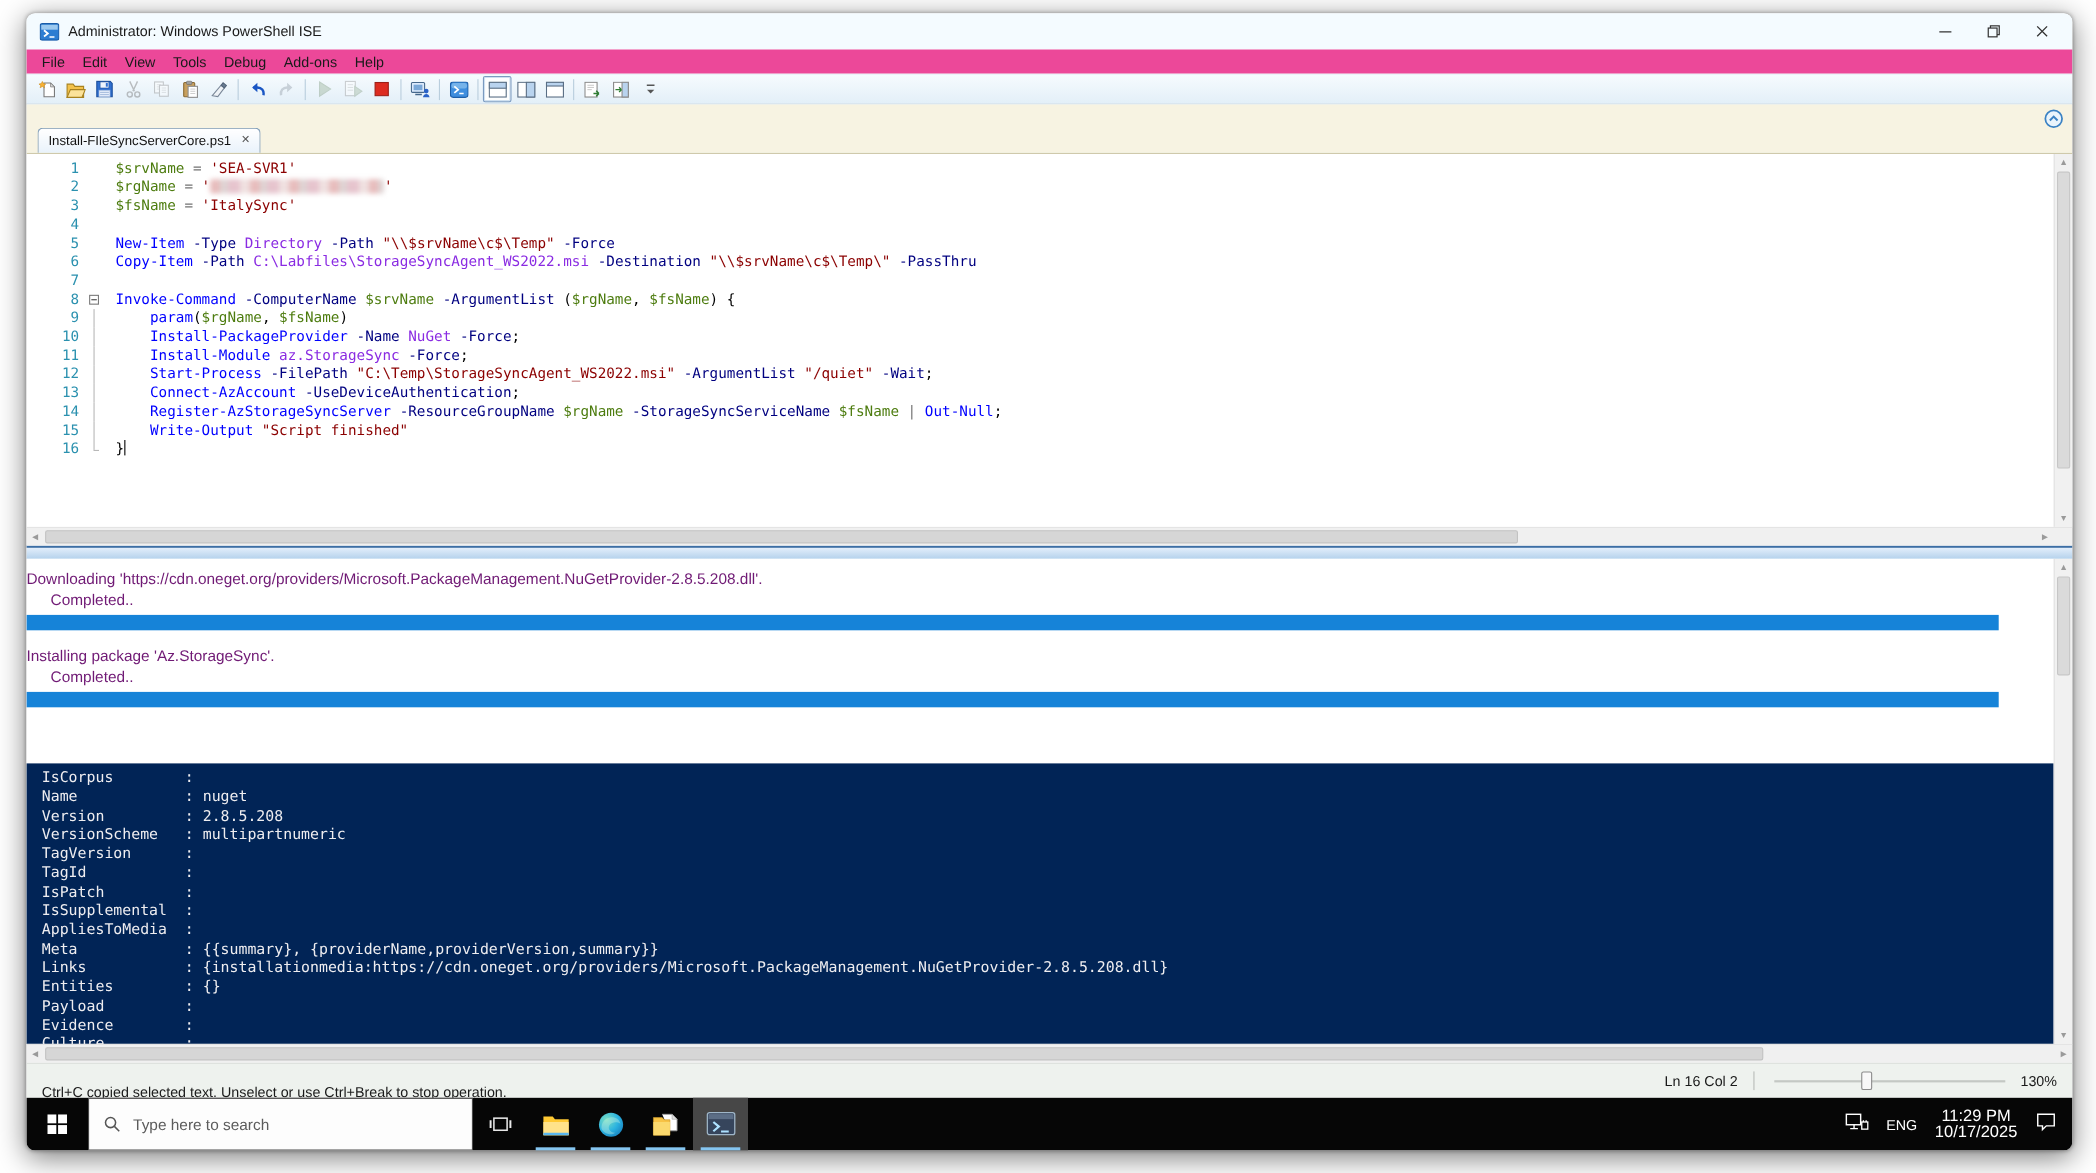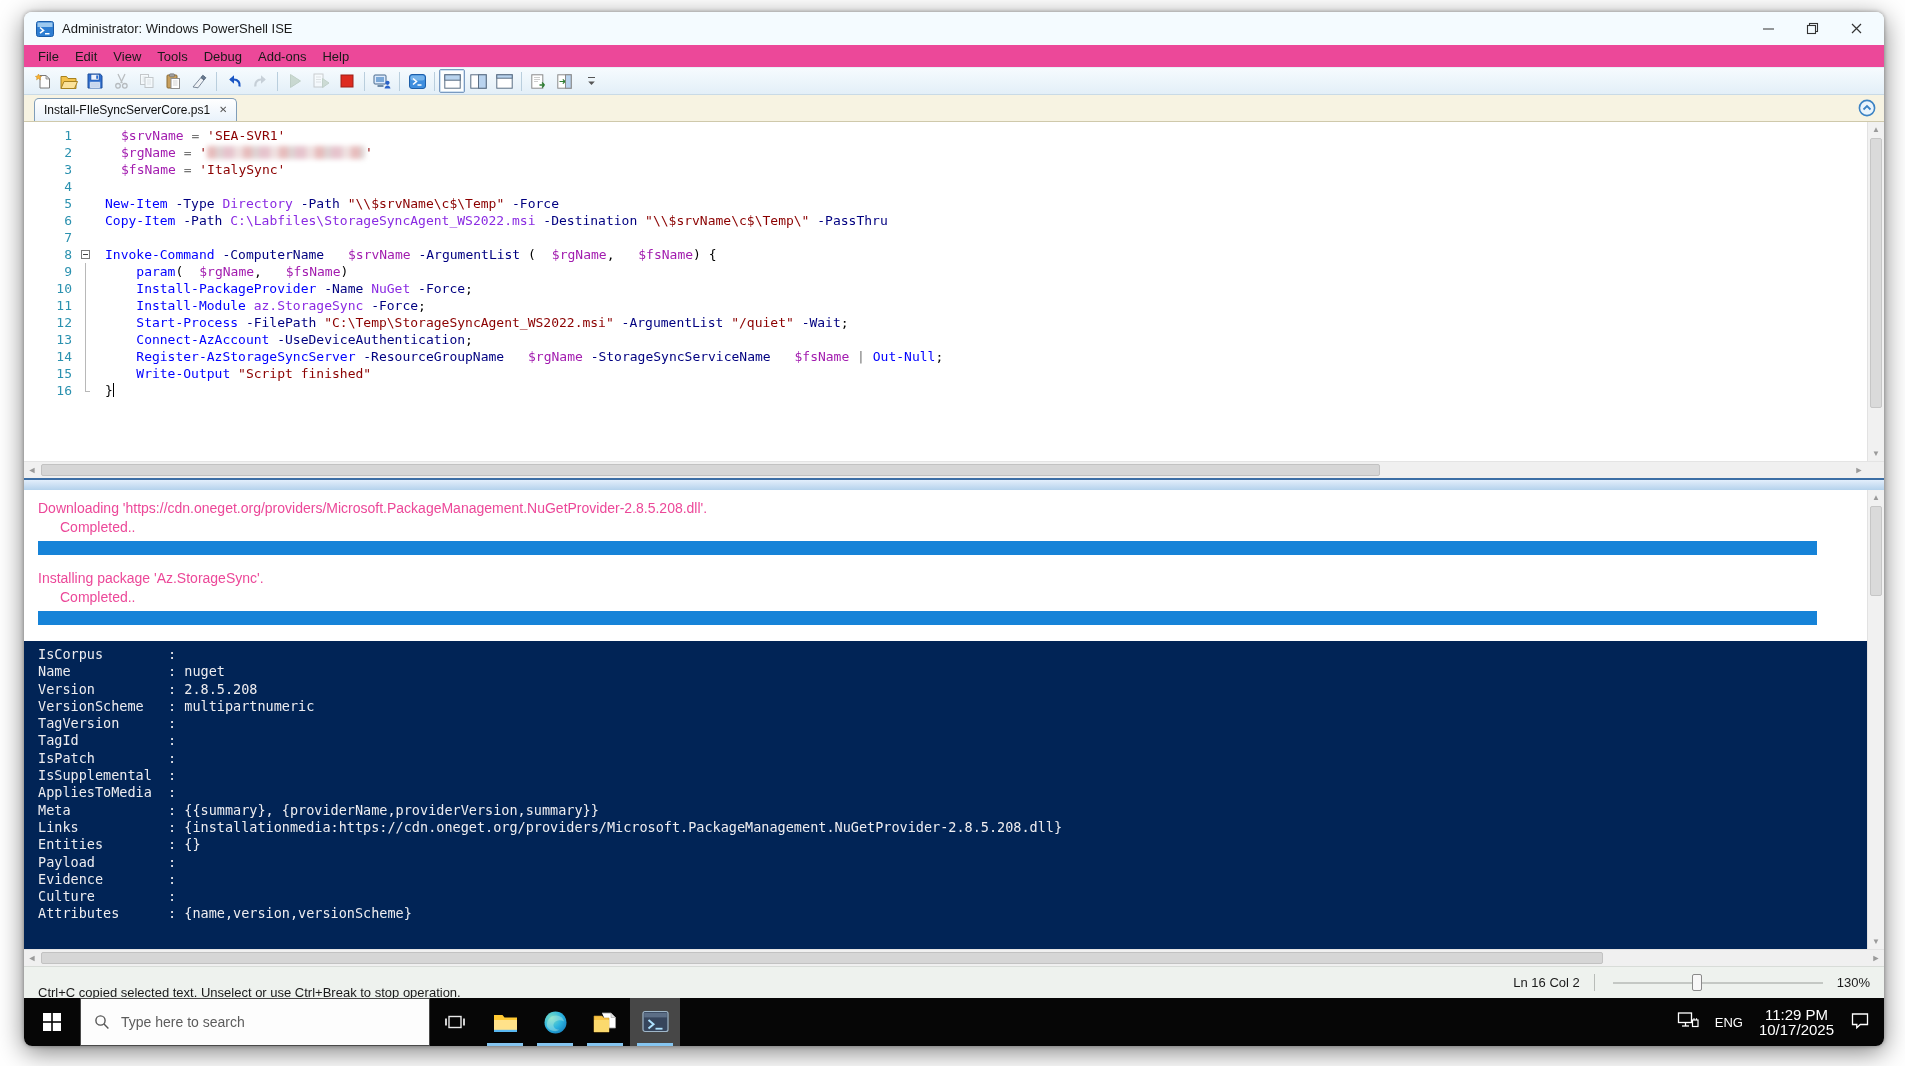--- a/index.html
+++ b/index.html
@@ -26,21 +26,21 @@
   .toolbar { height:28px; background:linear-gradient(#f6fbfe,#e3eff8);
     border-top:1px solid #e6f1f8; border-bottom:1px solid #c9dae6;
     display:flex; align-items:center; padding:0 6px; flex:none; }
   .tb-btn { width:26px; height:24px; display:flex; align-items:center; justify-content:center;
     border-radius:2px; }
   .tb-btn.disabled { opacity:.45; }
   .tb-btn.selected { border:1px solid #7a9ac0; background:#fdfefe; box-shadow:inset 0 0 0 1px #cfe0f0; }
   .tb-sep { width:1px; height:19px; background:#b9cedd; margin:0 4px; }
 
   
-  .tabstrip { height:26px; background:#f7f3e2; flex:none; position:relative;
+  .tabstrip { height:44px; background:#f7f3e2; flex:none; position:relative;
     display:flex; align-items:flex-end; padding-left:10px; }
   .tab { height:23px; display:inline-flex; align-items:center; gap:9px; padding:0 9px;
     background:linear-gradient(#ffffff,#e9f2fb); border:1px solid #7f9db9; border-bottom:none;
     border-radius:5px 5px 0 0; font-size:12px; color:#111; }
   .tab-close { font-size:10px; color:#555; line-height:1; }
   .pane-toggle { position:absolute; right:8px; top:4px; display:flex; }
 
   
   .editor-wrap { height:340px; flex:none; position:relative; background:#fff;
     border-top:1px solid #cfc9ab; }
@@ -53,21 +53,21 @@
     border-left:1px solid #b8b8b8; }
   .ed-fold.guide-end::before { content:""; position:absolute; left:7px; top:0; height:9px;
     border-left:1px solid #b8b8b8; }
   .ed-fold.guide-end::after { content:""; position:absolute; left:7px; top:9px; width:5px;
     border-top:1px solid #b8b8b8; }
   .fold-box { position:absolute; left:2.5px; top:4px; width:9px; height:9px;
     border:1px solid #7a7a7a; background:#fff; }
   .fold-box::before { content:""; position:absolute; left:1px; right:1px; top:3px;
     border-top:1px solid #444; }
   .ed-code { white-space:pre; color:#000; padding-left:10px; }
-  .tk-cmd { color:#0000ff;margin-top:17px; } .tk-par { color:#000080; } .tk-var { color:#a21caf;margin-left:16px; }
+  .tk-cmd { color:#0000ff;margin-top:17px; } .tk-par { color:#000080; } .tk-var { color:#4d7c0f; }
   .tk-str { color:#8b0000; } .tk-arg { color:#8a2be2; } .tk-op { color:#757575; }
   .tk-pl { color:#000; }
   .redact { display:inline-block; width:158px; height:13px; vertical-align:-2px;
     border-radius:2px; background:repeating-linear-gradient(90deg,#e7bcbc 0 9px,#ded3d3 9px 16px,#e6c4cd 16px 27px,#efe0e0 27px 36px);
     filter:blur(2.5px); }
   .caret { display:inline-block; width:1.5px; height:14px; background:#000; vertical-align:-2px; }
 
   
   .vscroll { position:absolute; top:0; right:0; bottom:0; width:17px; background:#f1f1f1;
     border-left:1px solid #e2e2e2; }
@@ -83,22 +83,22 @@
   .hscroll .thumb { position:absolute; top:2px; height:12px; background:#d6d6d6;
     border:1px solid #c2c2c2; border-radius:2px; }
 
   
   .splitter { height:12px; flex:none; background:linear-gradient(#e3eefb,#b5d2ec);
     border-top:2px solid #3c6ea5; }
 
   
   .console-pane { flex:1; position:relative; min-height:0; }
   .console-inner { position:absolute; inset:0 17px 0 0; display:flex; flex-direction:column; }
-  .progress-area { height:151px; flex:none; background:#fff; padding:10px 50px 0 14px;
-    font-size:14px; color:#ec4899; }
+  .progress-area { height:186px; flex:none; background:#fff; padding:10px 50px 0 0;
+    font-size:14px; color:#701a75; }
   .prog-activity { margin-bottom:3px; }
   .prog-status { margin-left:22px; margin-bottom:6px; }
   .prog-bar { height:14px; background:#1683d8; margin-bottom:15px; }
   .console-out { flex:1; background:#012456; color:#eeedf0; padding:5px 0 0 14px;
     font-family:"DejaVu Sans Mono",monospace; font-size:13.5px; line-height:17.3px;
     white-space:pre; overflow:hidden; }
 
   
   .statusbar { height:32px; flex:none; background:#eef2ee; border-top:1px solid #d8dcd8;
     display:flex; align-items:center; padding:0 14px; font-size:13px; color:#1a1a1a; }

